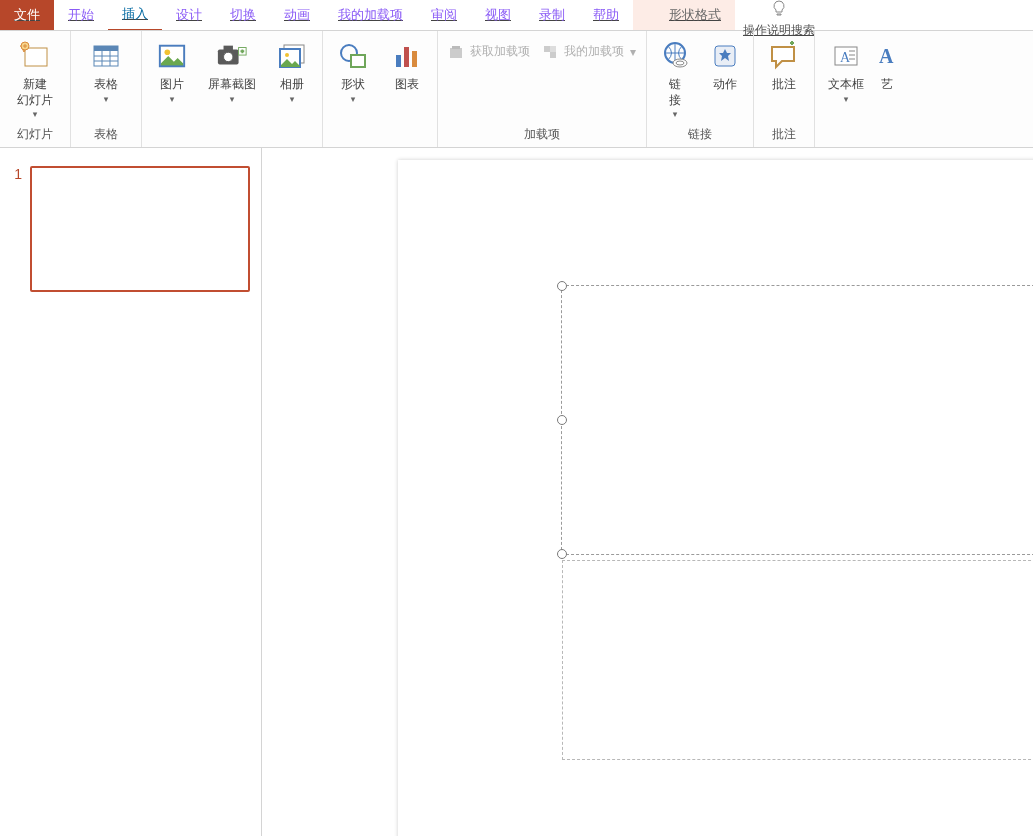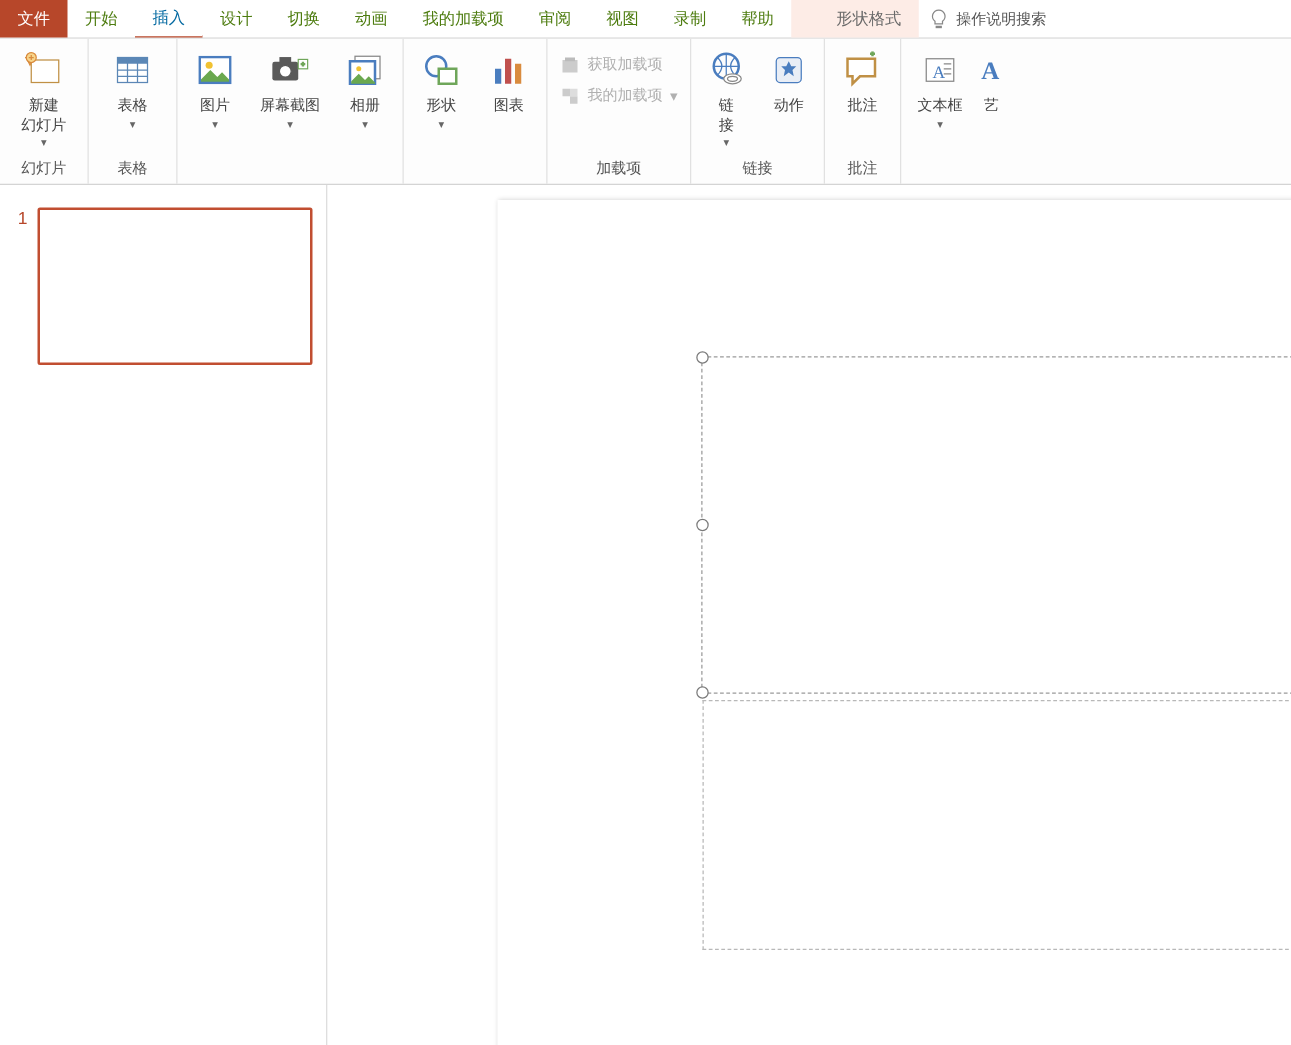--- a/index.html
+++ b/index.html
@@ -14,27 +14,28 @@
     position: relative;
   }
 
   
   .menu-tabs {
     display: flex;
     height: 31px;
     align-items: stretch;
     background: #ffffff;
     border-bottom: 1px solid #d4d4d4;
+    text-decoration: underline;
   }
   .menu-tab {
     padding: 0 14px;
     display: flex;
     align-items: center;
     font-size: 13px;
-    color: #4d7c0f;
+    color: #8b5cf6;
     cursor: pointer;
     position: relative;
   }
   .menu-tab.file {
     background: #b7472a;
     color: #fff;
   }
   .menu-tab.active {
     color: #0369a1;
   }
@@ -52,20 +53,21 @@
     background: #fdece6;
     color: #6a6a6a;
     padding-left: 36px;
   }
   .tell-me {
     display: flex;
     align-items: center;
     padding: 0 8px;
     color: #555;
     gap: 6px;
+    flex-direction: column;
   }
   .bulb-icon {
     width: 16px; height: 16px;
     display: inline-block;
   }
 
   
   .ribbon {
     display: flex;
     height: 117px;
@@ -109,21 +111,21 @@
     justify-content: center;
     margin-bottom: 4px;
   }
   .big-btn .arrow-down {
     font-size: 9px;
     color: #666;
     margin-top: 1px;
   }
   .stack-col {
     display: flex;
-    flex-direction: column;
+    flex-direction: row;
     gap: 4px;
     padding-top: 6px;
   }
   .small-row {
     display: flex;
     align-items: center;
     gap: 6px;
     font-size: 12px;
     color: #8a8a8a;
     white-space: nowrap;

